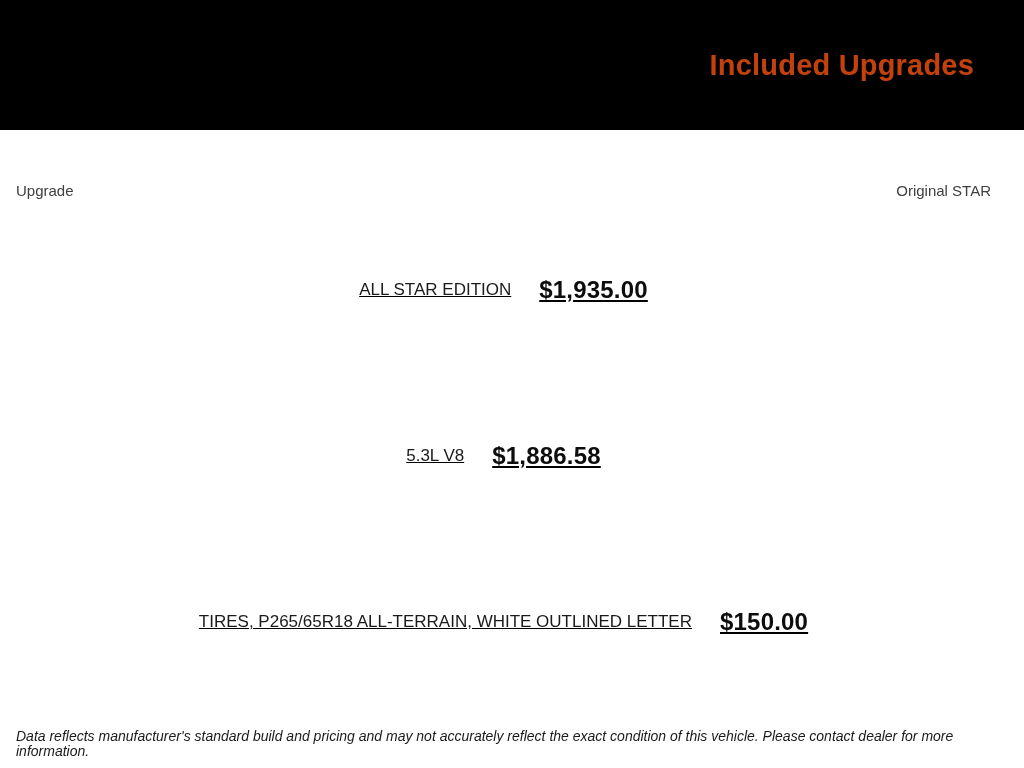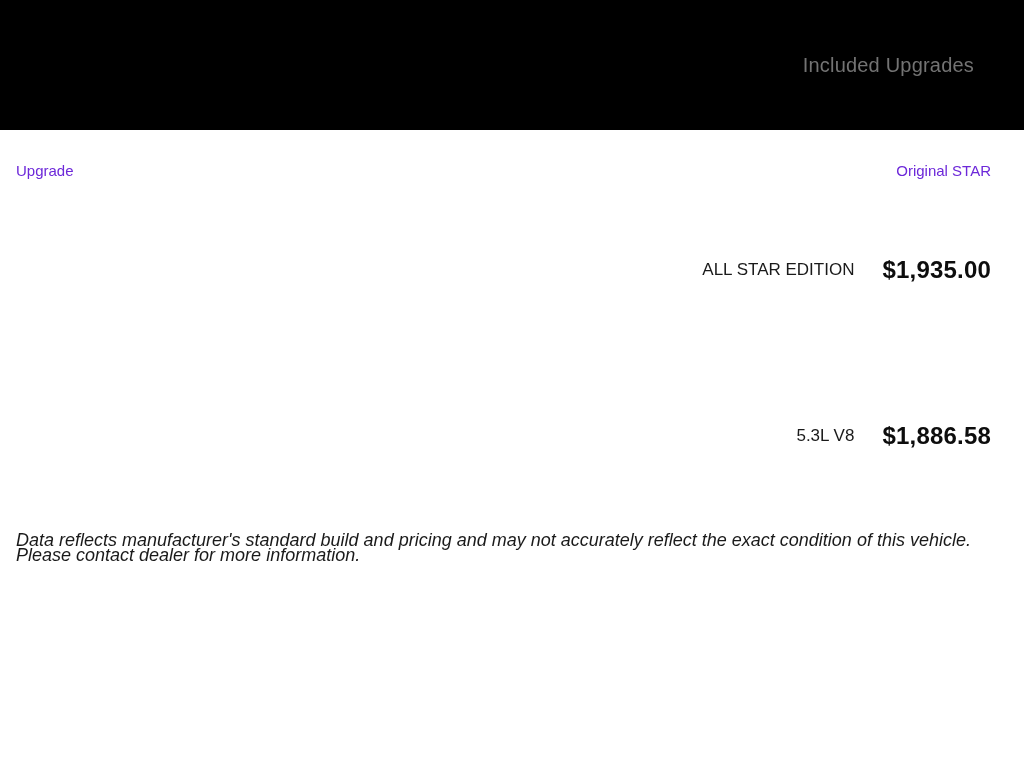--- a/index.html
+++ b/index.html
@@ -13,65 +13,66 @@
   .header {
     width: 100%;
     height: 130px;
     background: #000000;
     display: flex;
     align-items: center;
     justify-content: flex-end;
     padding-right: 50px;
   }
   .header-title {
-    color: #737373;
-    font-size: 20px;
-    font-weight: 400;
+    color: #c2410c;
+    font-size: 29px;
+    font-weight: 700;
     letter-spacing: 0.2px;
   }
   .content {
     padding: 0 33px 0 16px;
   }
   .col-header {
     display: flex;
     justify-content: space-between;
     align-items: baseline;
-    padding-top: 32px;
-    color: #6d28d9;
+    padding-top: 52px;
+    color: #404040;
     font-size: 15px;
     font-weight: 400;
   }
   .rows {
     padding-top: 8px;
   }
   .row {
     height: 166px;
     display: flex;
-    justify-content: flex-end;
+    justify-content: center;
     align-items: center;
+    text-decoration: underline;
   }
   .row-name {
     color: #1a1a1a;
     font-size: 17px;
     line-height: 24px;
     max-width: 540px;
     font-weight: 400;
   }
   .row-price {
     color: #0d0d0d;
     font-size: 24px;
     font-weight: 700;
     white-space: nowrap;
     letter-spacing: 0.2px;
     margin-left: 28px;
   }
   .disclaimer {
-    margin-top: 14px;
+    margin-top: 24px;
     color: #1a1a1a;
-    font-size: 18px;
+    font-size: 14px;
     font-style: italic;
     line-height: 15px;
   }
 </style>
 </head>
 <body>
 
 <div class="header">
   <div class="header-title">Included Upgrades</div>
 </div>
@@ -88,18 +89,22 @@
     <div class="row">
       <div class="row-name">ALL STAR EDITION</div>
       <div class="row-price">$1,935.00</div>
     </div>
 
     <div class="row">
       <div class="row-name">5.3L V8</div>
       <div class="row-price">$1,886.58</div>
     </div>
 
+    <div class="row">
+      <div class="row-name">TIRES, P265/65R18 ALL-TERRAIN, WHITE OUTLINED LETTER</div>
+      <div class="row-price">$150.00</div>
+    </div>
 
   </div>
 
   <div class="disclaimer">Data reflects manufacturer's standard build and pricing and may not accurately reflect the exact condition of this vehicle. Please contact dealer for more information.</div>
 
 </div>
 
 </body></html>

